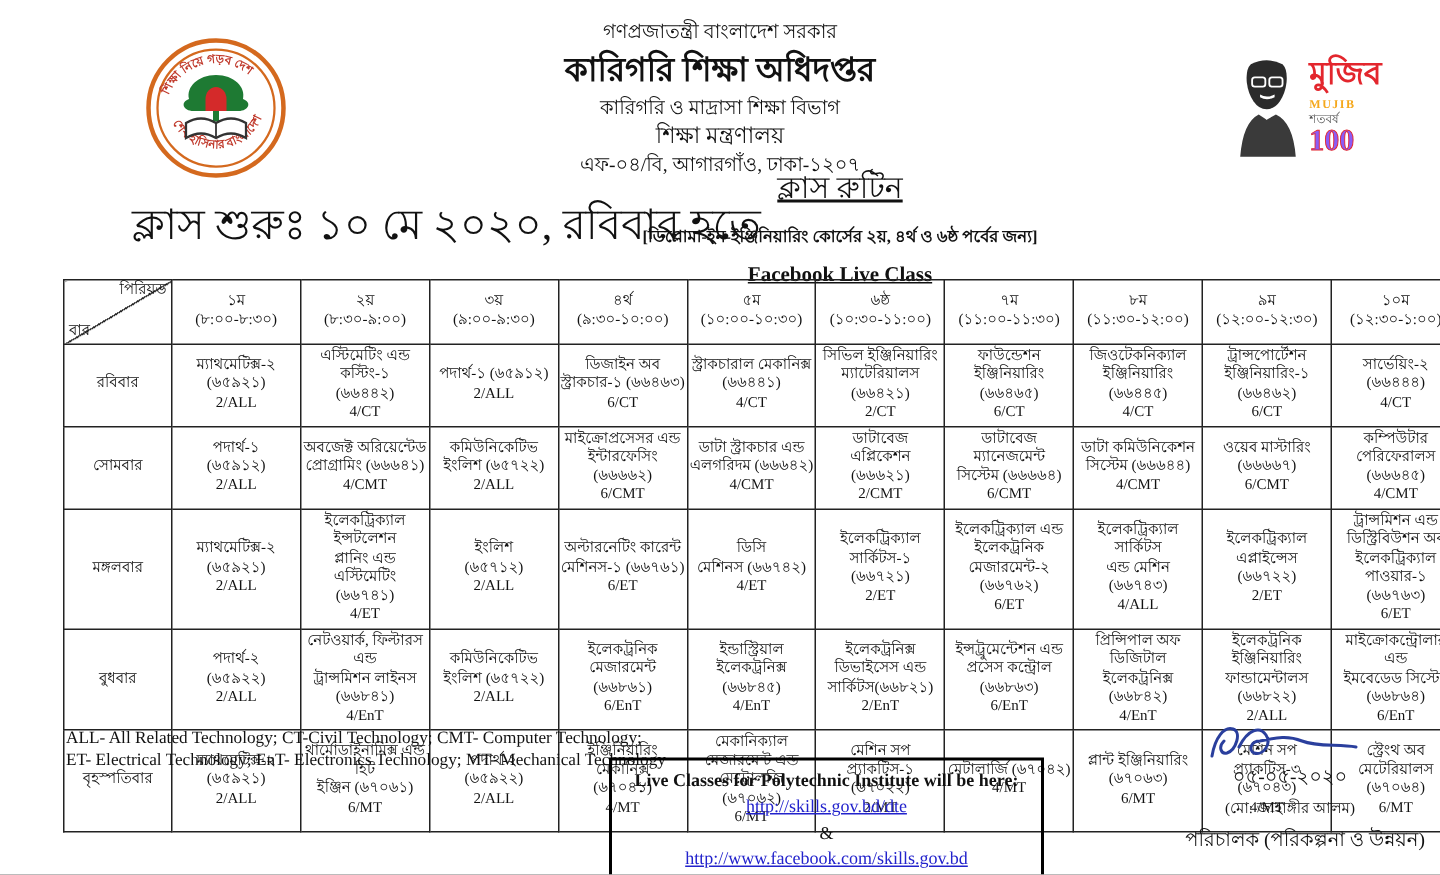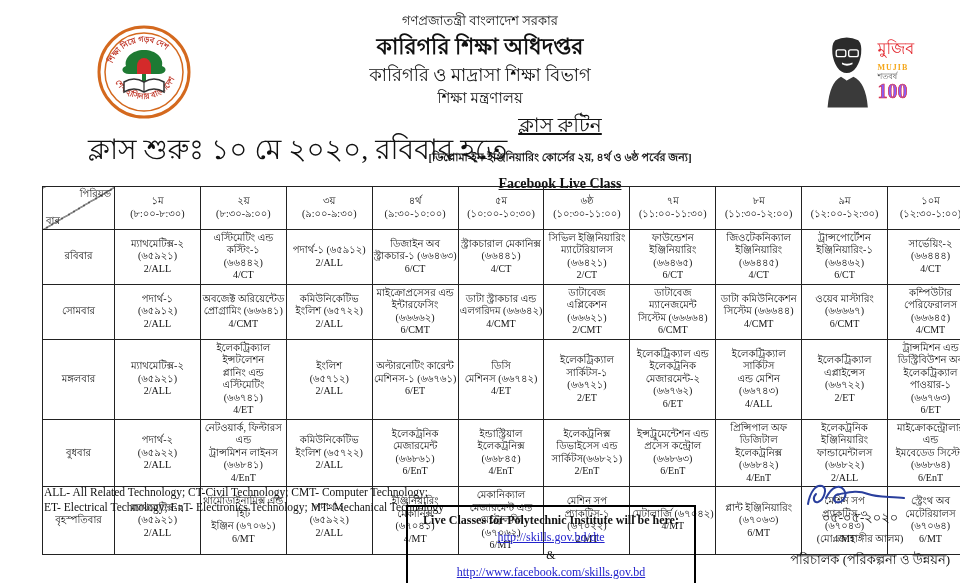--- a/index.html
+++ b/index.html
@@ -5,28 +5,28 @@
   html,body { margin:0; padding:0; background:#888; }
   .page {
     position:relative; width:960px; height:583px; margin:0 auto;
     background:#ffffff; overflow:hidden;
     font-family:"Liberation Serif","DejaVu Sans",serif; color:#111;
   }
   
   .gov-header { position:absolute; top:12px; left:0; width:100%; text-align:center; line-height:1.35; }
   .gov-line1 { font-size:13px; }
   .gov-line2 { font-size:22px; font-weight:bold; margin:2px 0; }
-  .gov-line3 { font-size:18px;font-family:Liberation Serif, serif; }
+  .gov-line3 { font-size:13px;font-family:Liberation Serif, serif; }
   .gov-line4 { font-size:15px; }
   .gov-line5 { font-size:13px; }
   .logo-left  { position:absolute; top:24px; left:96px;  width:96px; height:96px; }
   .logo-right { position:absolute; top:28px; right:14px; width:128px; height:86px; }
   .mujib-wrap { display:flex; align-items:center; height:100%; }
   .mujib-text { margin-left:2px; line-height:1; }
-  .mujib-title { color:#e3262d; font-weight:normal; font-size:16px; }
+  .mujib-title { color:#e3262d; font-weight:bold; font-size:21px; }
   .mujib-latin { color:#f5a81c; font-weight:bold; font-size:8px; letter-spacing:1px;text-align:center; }
   .mujib-sub   { color:#555; font-size:8px; }
   .mujib-num   { color:#8b5cf6; font-weight:bold; font-size:20px; -webkit-text-stroke:0.6px #e3262d; }
   
   .start-note { position:absolute; top:128px; left:88px; font-size:28px; font-weight:normal; }
   .routine-block { position:absolute; top:110px; left:400px; width:320px; text-align:center; }
   .routine-title { font-size:20px; font-weight:normal; text-decoration:underline; }
   .course-note   { font-size:11px; font-weight:bold; margin-top:6px; }
   .platform      { font-size:14px; font-weight:bold; text-decoration:underline; margin-top:8px; }
   
@@ -105,20 +105,21 @@
         <div class="mujib-num">100</div>
       </div>
     </div>
   </div>
 
   <div class="gov-header">
     <div class="gov-line1">গণপ্রজাতন্ত্রী বাংলাদেশ সরকার</div>
     <div class="gov-line2">কারিগরি শিক্ষা অধিদপ্তর</div>
     <div class="gov-line3">কারিগরি ও মাদ্রাসা শিক্ষা বিভাগ</div>
     <div class="gov-line4">শিক্ষা মন্ত্রণালয়</div>
+    <div class="gov-line5">এফ-০৪/বি, আগারগাঁও, ঢাকা-১২০৭</div>
   </div>
 
   <div class="start-note">ক্লাস শুরুঃ ১০ মে ২০২০, রবিবার হতে</div>
   <div class="routine-block">
     <div class="routine-title">ক্লাস রুটিন</div>
     <div class="course-note">[ডিপ্লোমা-ইন-ইঞ্জিনিয়ারিং কোর্সের ২য়, ৪র্থ ও ৬ষ্ঠ পর্বের জন্য]</div>
     <div class="platform">Facebook Live Class</div>
   </div>
 
   <table class="routine">

